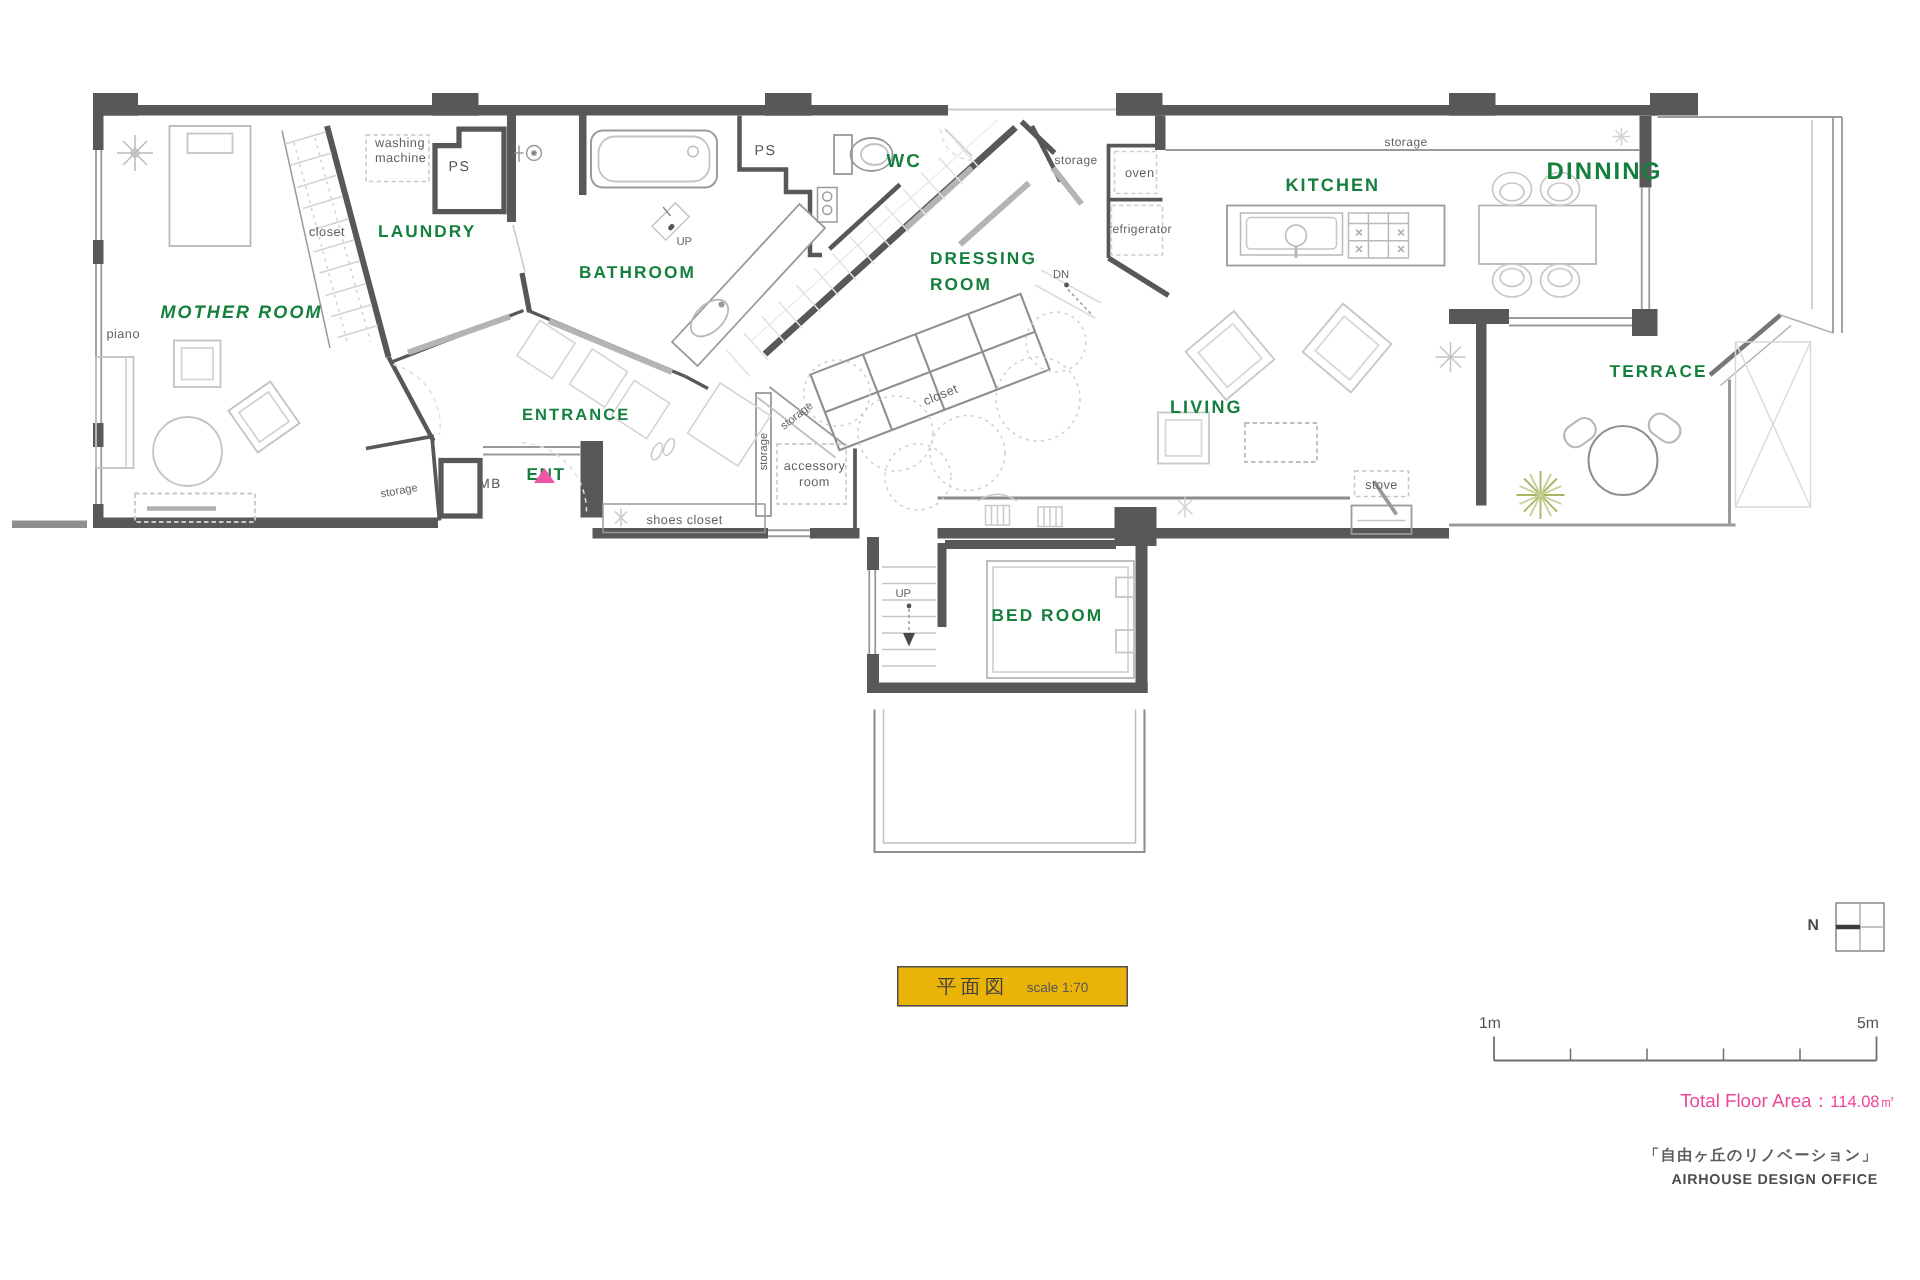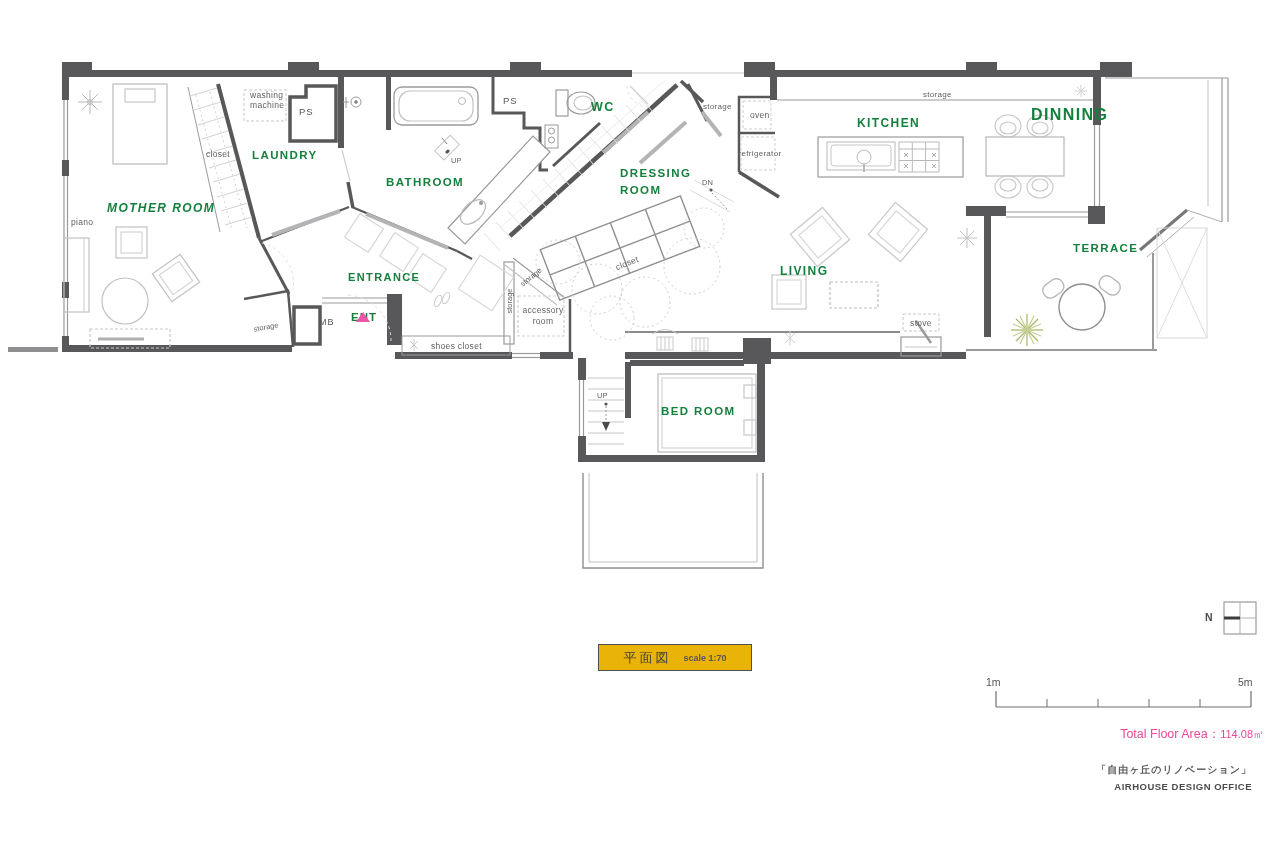--- a/index.html
+++ b/index.html
@@ -21,21 +21,21 @@
     position:absolute; width:0; height:0;
     border-left:7px solid transparent; border-right:7px solid transparent;
     border-bottom:10px solid var(--accent-pink,#ee55a8);
   }
   .planbox {
     position:absolute; left:598px; top:644px; width:152px; height:25px;
     border:1.3px solid #4f4f51; display:flex; align-items:center;
     justify-content:center; gap:12px; background:#eab308;
   }
   .planbox .jp { font-size:13px; letter-spacing:3px; color:#3f3f41; }
-  .planbox .sc { font-size:9px; color:#565659;font-weight:bold; }
+  .planbox .sc { font-size:9px; color:#565659; }
   .northlbl { position:absolute; left:1205px; top:611px; font-size:10.5px; font-weight:bold; color:#4a4a4c; }
   .sb { position:absolute; font-size:10.5px; color:#535356; }
   .area { position:absolute; right:16px; top:726px; font-size:12.5px; color:#ec4899; }
   .area .val { font-size:11px; }
   .ptitle { position:absolute; right:28px; top:763px; font-size:10px; color:#5c5c5f; letter-spacing:1px;font-weight:bold; }
   .office { position:absolute; right:28px; top:781px; font-size:9.5px; font-weight:bold; color:#4c4c4e; letter-spacing:0.5px; }
 </style>
 </head>
 <body>
 

